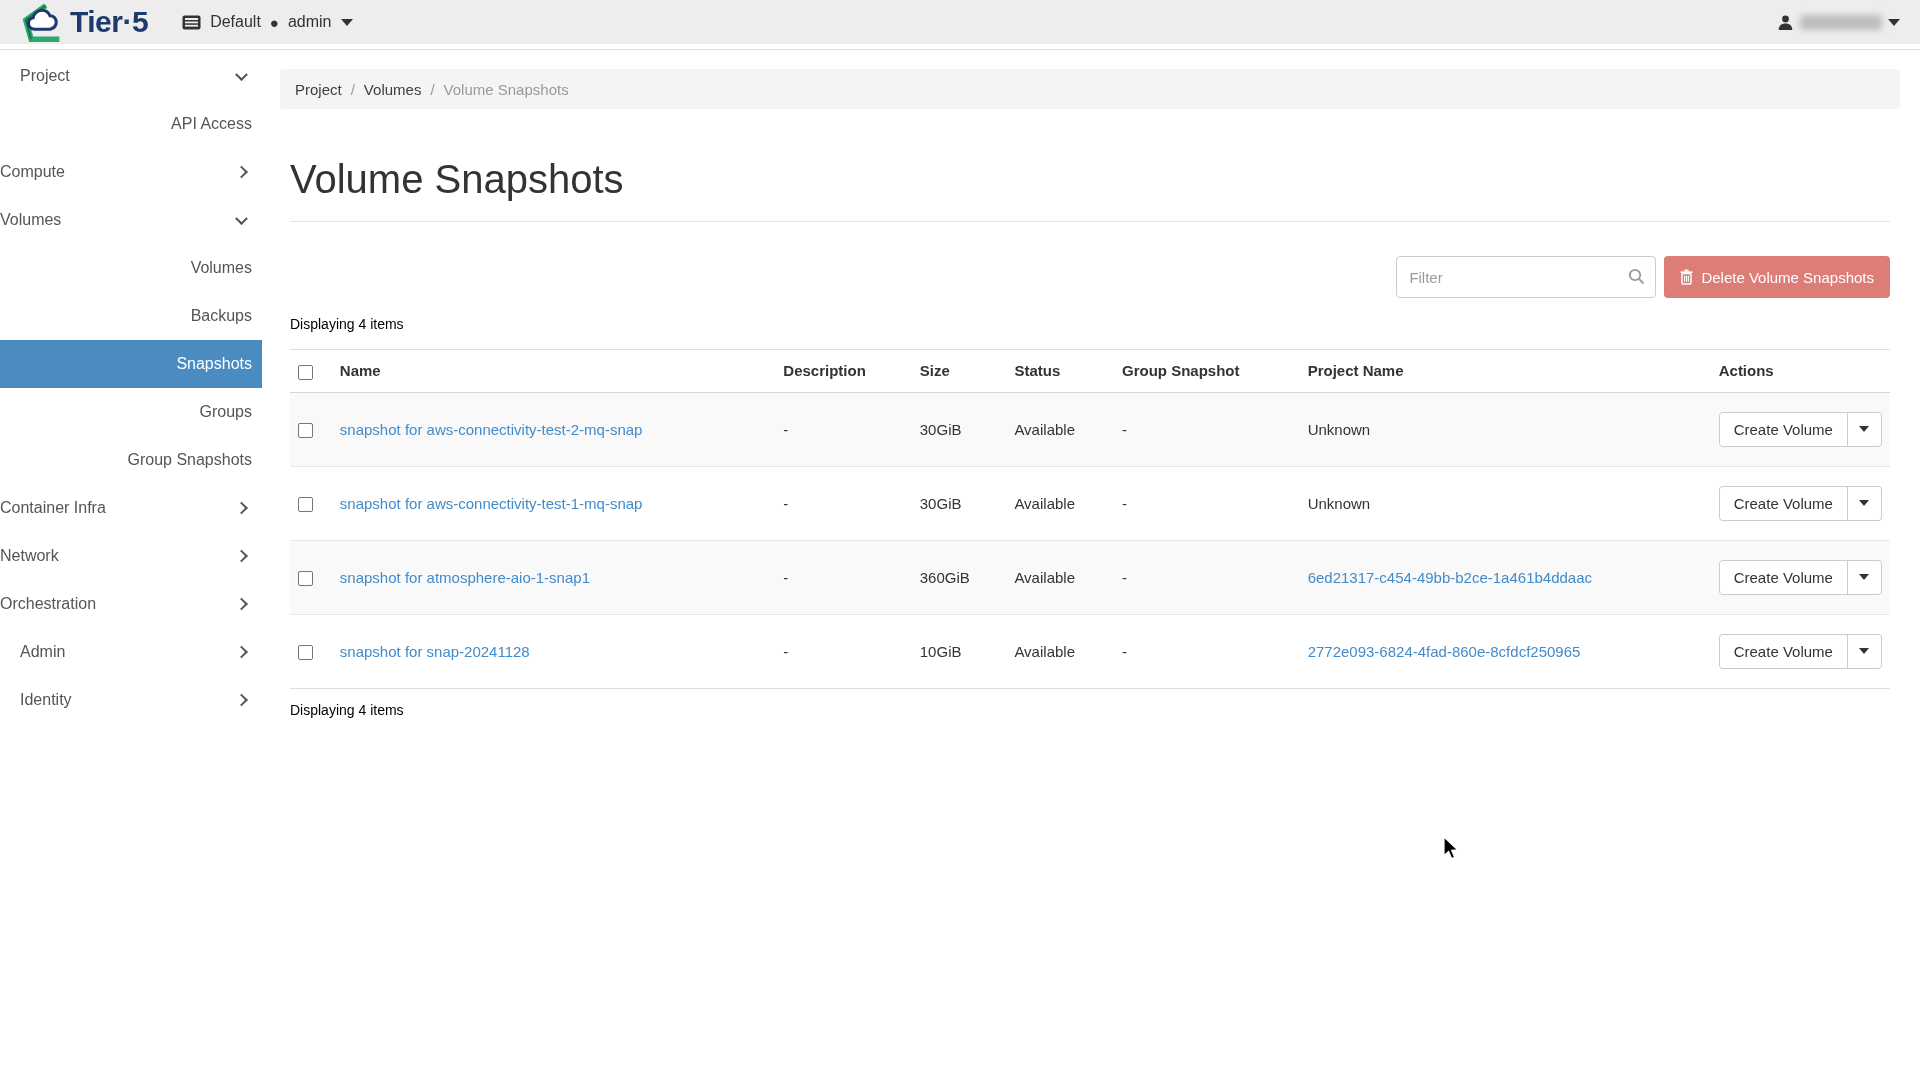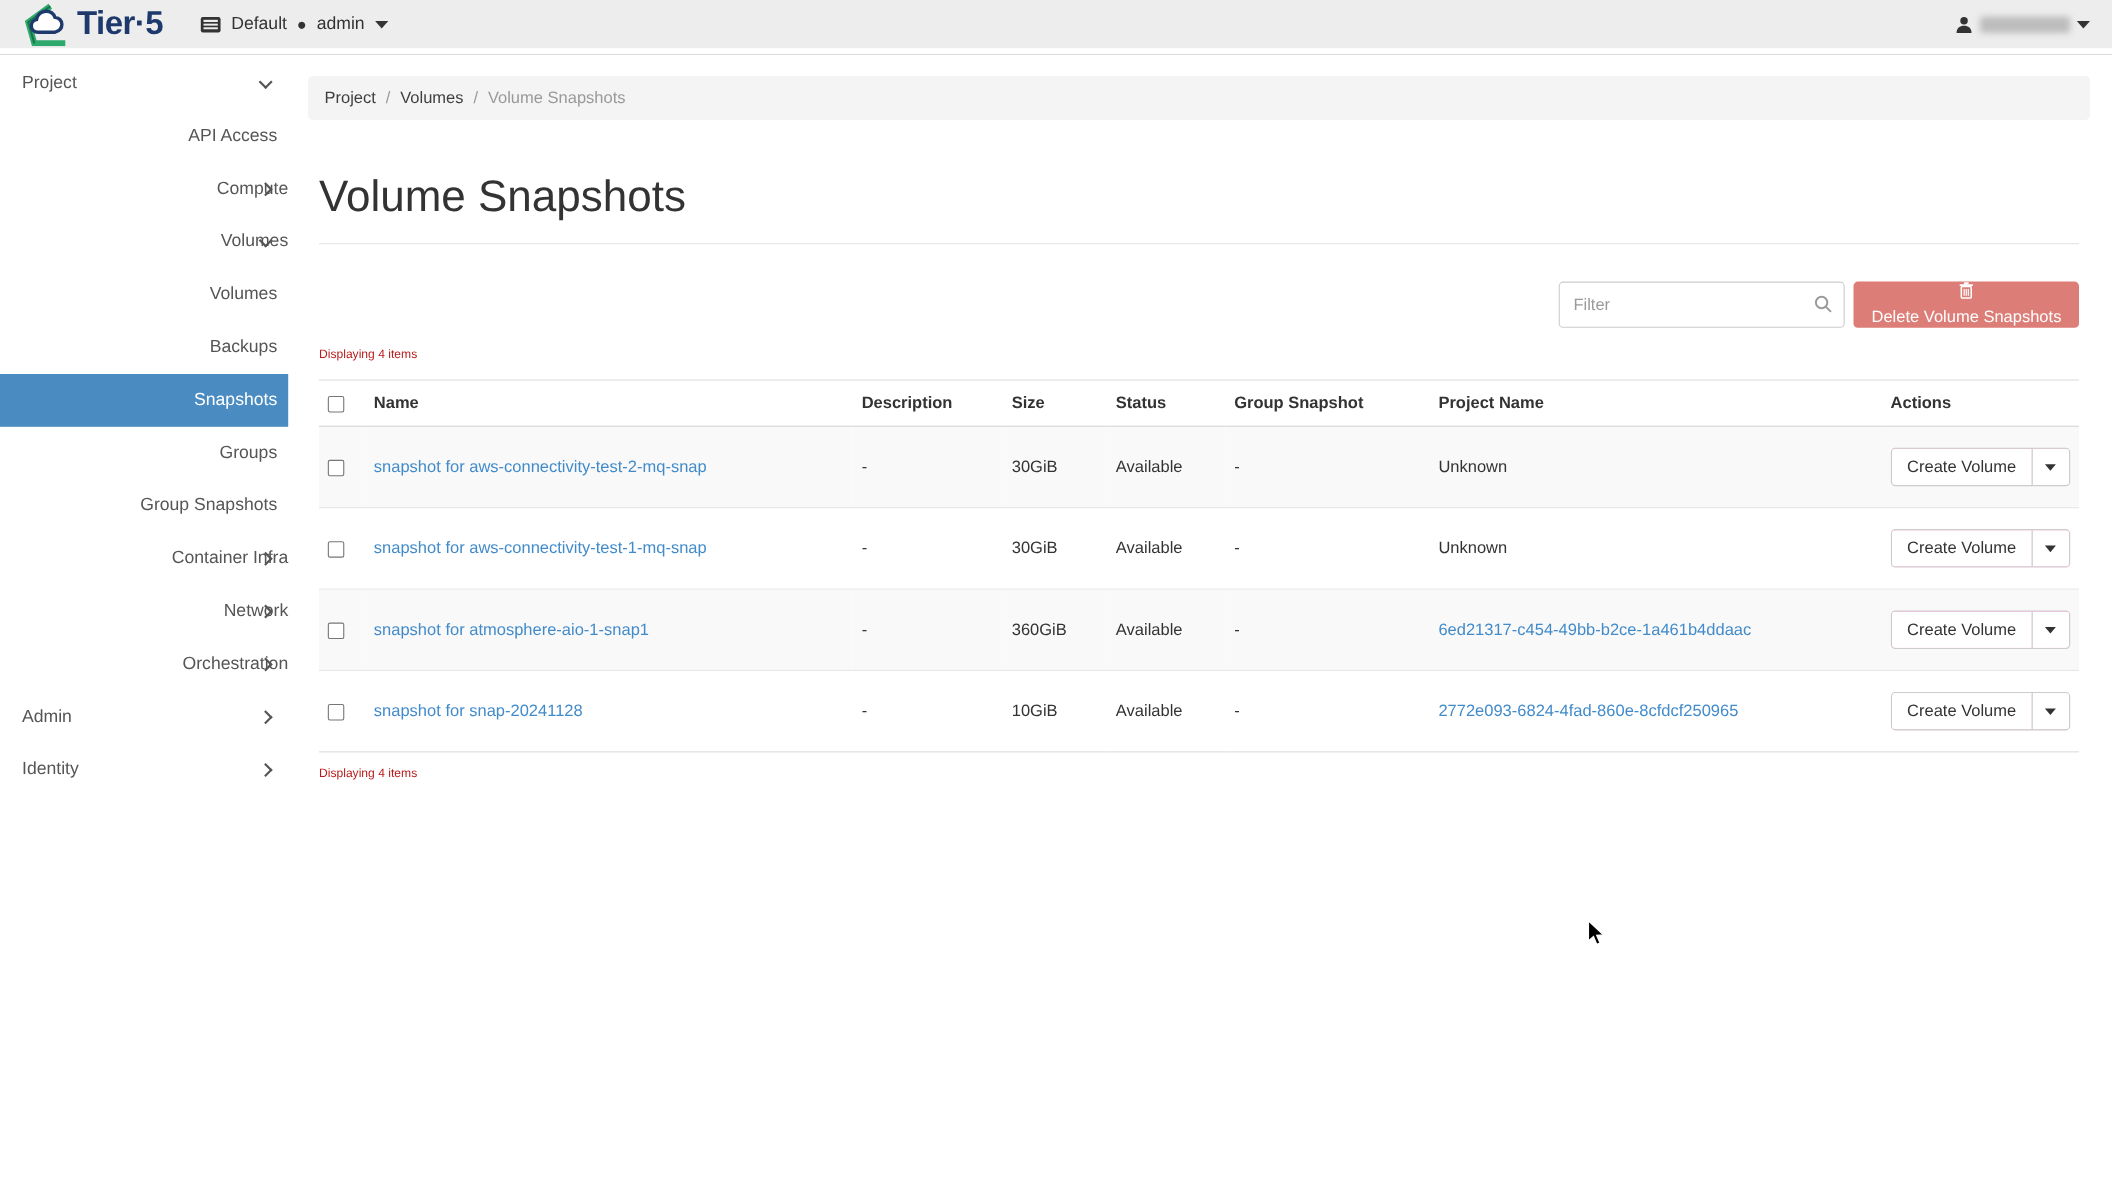--- a/index.html
+++ b/index.html
@@ -26,21 +26,21 @@
 
   .top-rule { height:6px; border-bottom:1px solid #dcdcdc; background:#fff; }
 
   
   .layout { display:flex; height:1029px; }
 
   
   .sidebar { width:262px; background:#fff; flex:none; padding-top:2px; }
   .nav-item { position:relative; height:48px; display:flex; align-items:center; font-size:16px; color:#555; cursor:pointer; }
   .nav-item.lvl1 { padding-left:20px; }
-  .nav-item.lvl2 { justify-content:flex-end; }
+  .nav-item.lvl2 { justify-content:flex-start; }
   .nav-item.lvl3 { justify-content:flex-end; padding-right:10px; }
   .nav-item.selected { background:#4a8bc2; color:#fff; }
   .chev { position:absolute; right:16px; top:50%; width:9px; height:9px;
           border-right:2.5px solid #555; border-bottom:2.5px solid #555; }
   .chev.right { transform:translateY(-50%) rotate(-45deg); }
   .chev.down  { transform:translateY(-65%) rotate(45deg); }
 
   
   .main { flex:1; padding:0 20px 0 18px; }
   .breadcrumb {
@@ -62,24 +62,23 @@
     font-size:15px; color:#333; padding:0 38px 0 12px; outline:none;
     font-family:"Liberation Sans", sans-serif;
   }
   .filter-input::placeholder { color:#9a9a9a; }
   .search-icon { position:absolute; right:11px; top:12px; }
   .btn-danger {
     margin-left:8px; height:42px; border:none; border-radius:4px;
     background:#dd7d77; color:#fff; font-size:15px; padding:0 16px;
     display:inline-flex; align-items:center; gap:8px; cursor:pointer;
     font-family:"Liberation Sans", sans-serif;
-    flex-direction:column;
-  }
-
-  .items-count { margin-top:18px; font-size:11px; color:#b91c1c; }
+  }
+
+  .items-count { margin-top:18px; font-size:14px; color:#000000; }
   .items-count.bottom { margin-top:13px; }
 
   table.data-table { width:100%; border-collapse:collapse; margin-top:17px; font-size:15px; }
   table.data-table th {
     text-align:left; font-weight:bold; color:#333; padding:12px 8px;
     border-top:1px solid #ddd; border-bottom:1px solid #d4d4d4;margin-top:47px;
   }
   table.data-table td { padding:19px 8px; color:#333; border-top:1px solid #e7e7e7; }
   table.data-table tr.row:first-child td { border-top:none; }
   table.data-table tbody tr:nth-child(odd) { background:#f9f9f9; }

